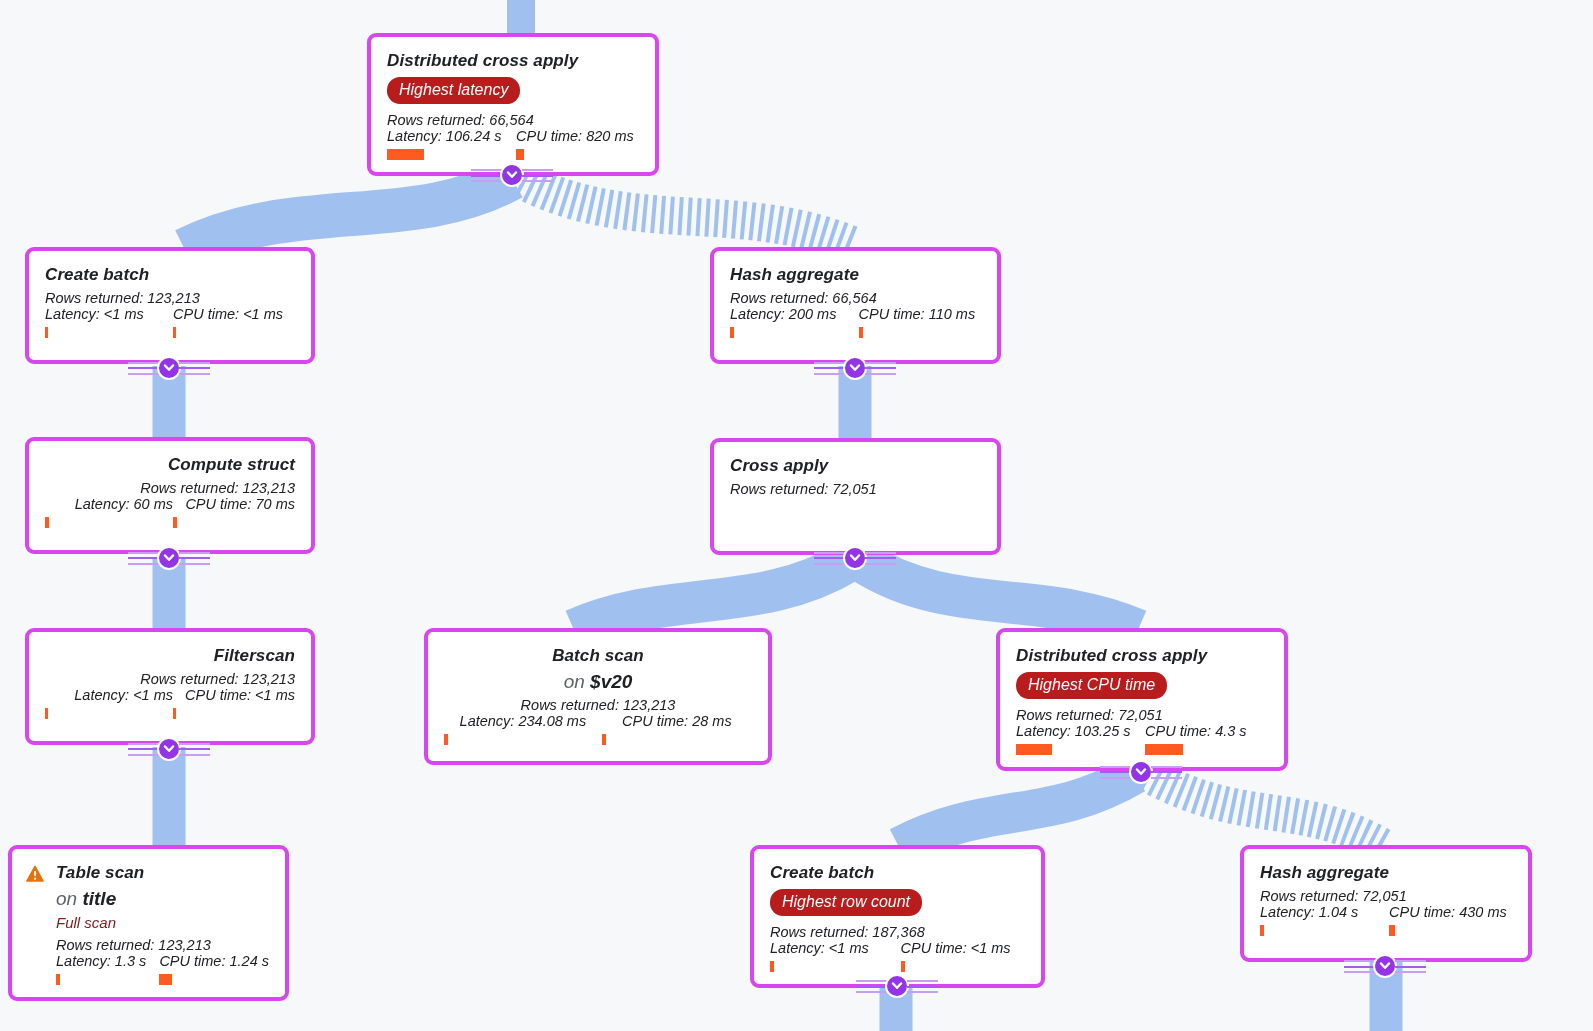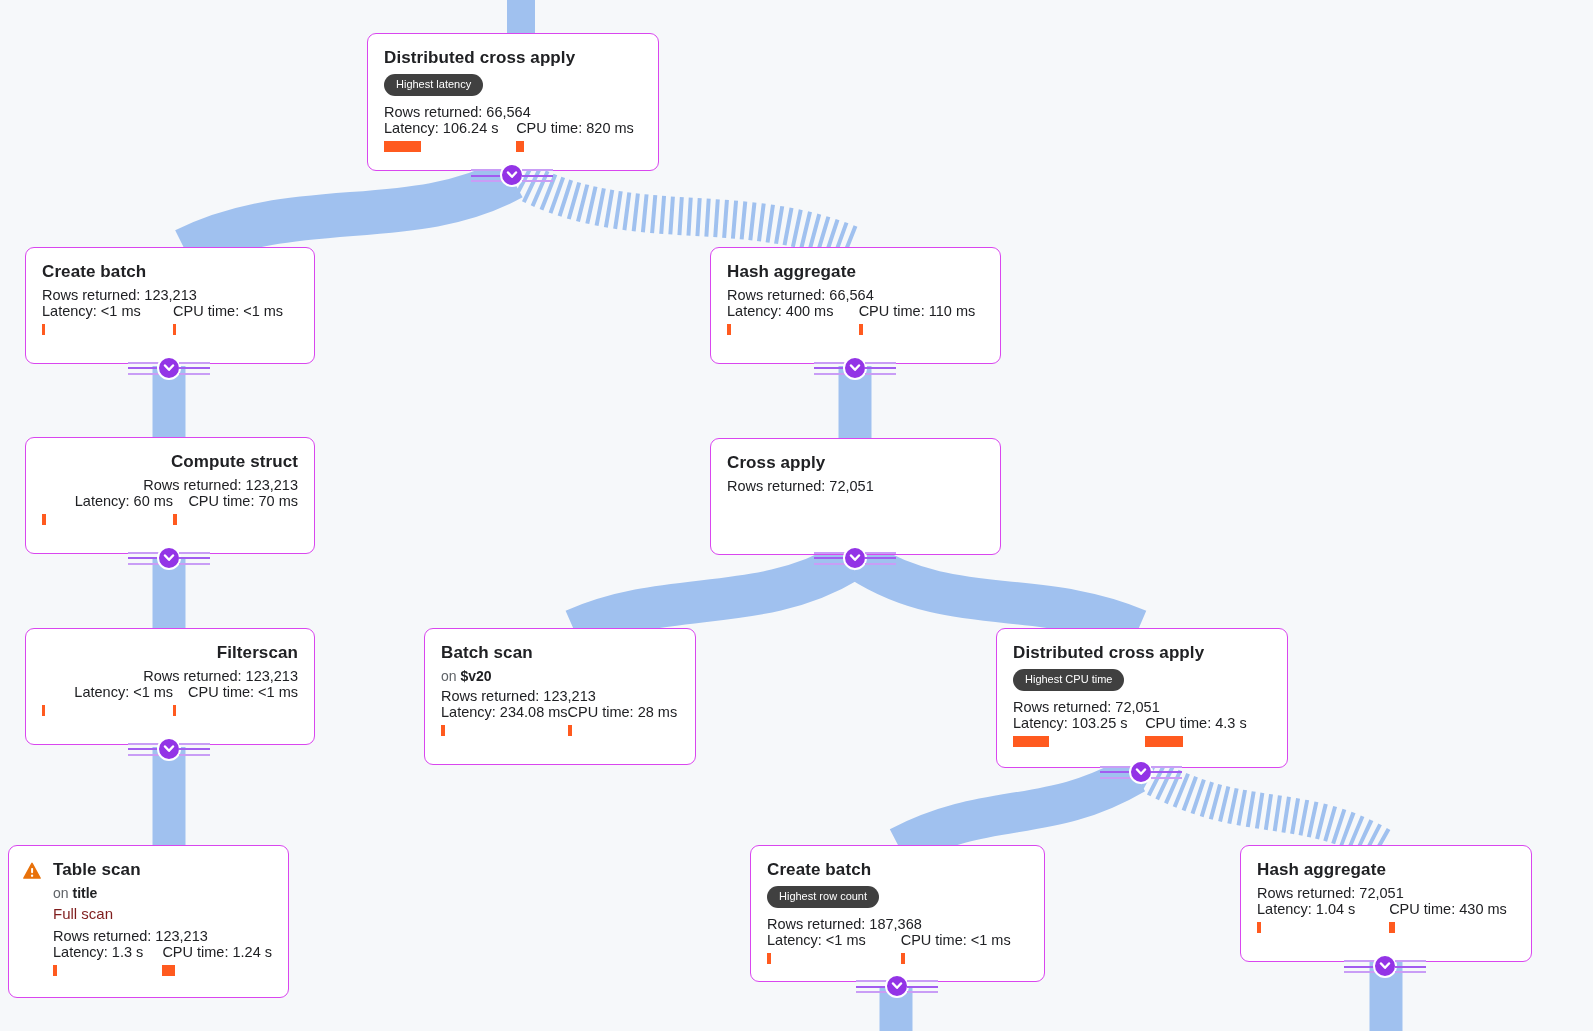--- a/index.html
+++ b/index.html
@@ -1,24 +1,24 @@
 <!DOCTYPE html>
 <html><head>
 <meta charset="utf-8">
 <style>
   html,body{margin:0;padding:0;background:#f6f8fa;}
   #canvas{position:relative;width:1593px;height:1031px;overflow:hidden;
           font-family:"Liberation Sans",sans-serif;background:#f6f8fa;}
   #edge-svg{position:absolute;left:0;top:0;z-index:1;}
-  .node{position:absolute;z-index:2;background:#ffffff;border:1px solid #d946ef;
-        border-radius:9px;padding:13px 16px 12px;box-sizing:border-box;color:#202124;}
+  .node{position:absolute;z-index:2;background:#ffffff;border:4px solid #d946ef;
+        border-radius:9px;padding:13px 16px 12px;box-sizing:border-box;color:#202124;font-style:italic;}
   .title{font-size:17px;font-weight:700;letter-spacing:.1px;margin:1px 0 5px;}
-  .badge{display:inline-block;background:#404040;color:#ffffff;font-size:11px;
+  .badge{display:inline-block;background:#b91c1c;color:#ffffff;font-size:16px;
          line-height:1;padding:5px 12px 6px;border-radius:13px;margin:1px 0 7px;}
-  .on-line{font-size:14px;margin:0 0 4px;}
+  .on-line{font-size:19px;margin:0 0 4px;}
   .on-prefix{color:#5f6368;}
   .on-target{font-weight:700;color:#202124;}
   .note{font-size:15px;color:#7f1d1d;margin:0 0 6px;}
   .rows{font-size:14.5px;margin:1px 0 0;}
   .metrics{display:grid;grid-template-columns:1.05fr 1fr;}
   .metric-label{font-size:14.5px;white-space:nowrap;}
   .bar{height:11px;background:#ff5a1f;margin-top:5px;}
   .with-warning{padding-left:44px;}
   .warn-icon{position:absolute;left:13px;top:15px;}
   .connector{position:absolute;z-index:3;display:flex;align-items:center;cursor:pointer;}
@@ -90,21 +90,21 @@
             <path d="M2 1.5 L6 5.8 L10 1.5" stroke="#fff" stroke-width="2.4" fill="none" stroke-linecap="round" stroke-linejoin="round"></path>
           </svg>
         </span>
         <span class="conn-stripe"></span>
       </div>
       <div class="node" style="left: 710px; top: 247px; width: 291px; min-height: 117px;">
         <div class="title">Hash aggregate</div>
         <div class="rows"><span>Rows returned:</span> <span>66,564</span></div>
         <div class="metrics">
           <div class="metric">
-            <div class="metric-label"><span>Latency:</span> <span>400 ms</span></div>
+            <div class="metric-label"><span>Latency:</span> <span>200 ms</span></div>
             <div class="bar" style="width:4px"></div>
           </div>
           <div class="metric">
             <div class="metric-label"><span>CPU time:</span> <span>110 ms</span></div>
             <div class="bar" style="width:4px"></div>
           </div>
         </div>
       </div>
       <div class="connector" style="left: 813.5px; top: 356px;">
         <span class="conn-stripe"></span>
@@ -167,21 +167,21 @@
       </div>
       <div class="connector" style="left: 128px; top: 737px;">
         <span class="conn-stripe"></span>
         <span class="conn-circle">
           <svg width="12" height="8" viewBox="0 0 12 8">
             <path d="M2 1.5 L6 5.8 L10 1.5" stroke="#fff" stroke-width="2.4" fill="none" stroke-linecap="round" stroke-linejoin="round"></path>
           </svg>
         </span>
         <span class="conn-stripe"></span>
       </div>
-      <div class="node" style="left: 424px; top: 628px; width: 272px; min-height: 137px;">
+      <div class="node" style="left: 424px; top: 628px; width: 348px; min-height: 137px; text-align: center;">
         <div class="title">Batch scan</div>
         <div class="on-line"><span class="on-prefix">on</span> <span class="on-target">$v20</span></div>
         <div class="rows"><span>Rows returned:</span> <span>123,213</span></div>
         <div class="metrics">
           <div class="metric">
             <div class="metric-label"><span>Latency:</span> <span>234.08 ms</span></div>
             <div class="bar" style="width:4px"></div>
           </div>
           <div class="metric">
             <div class="metric-label"><span>CPU time:</span> <span>28 ms</span></div>

